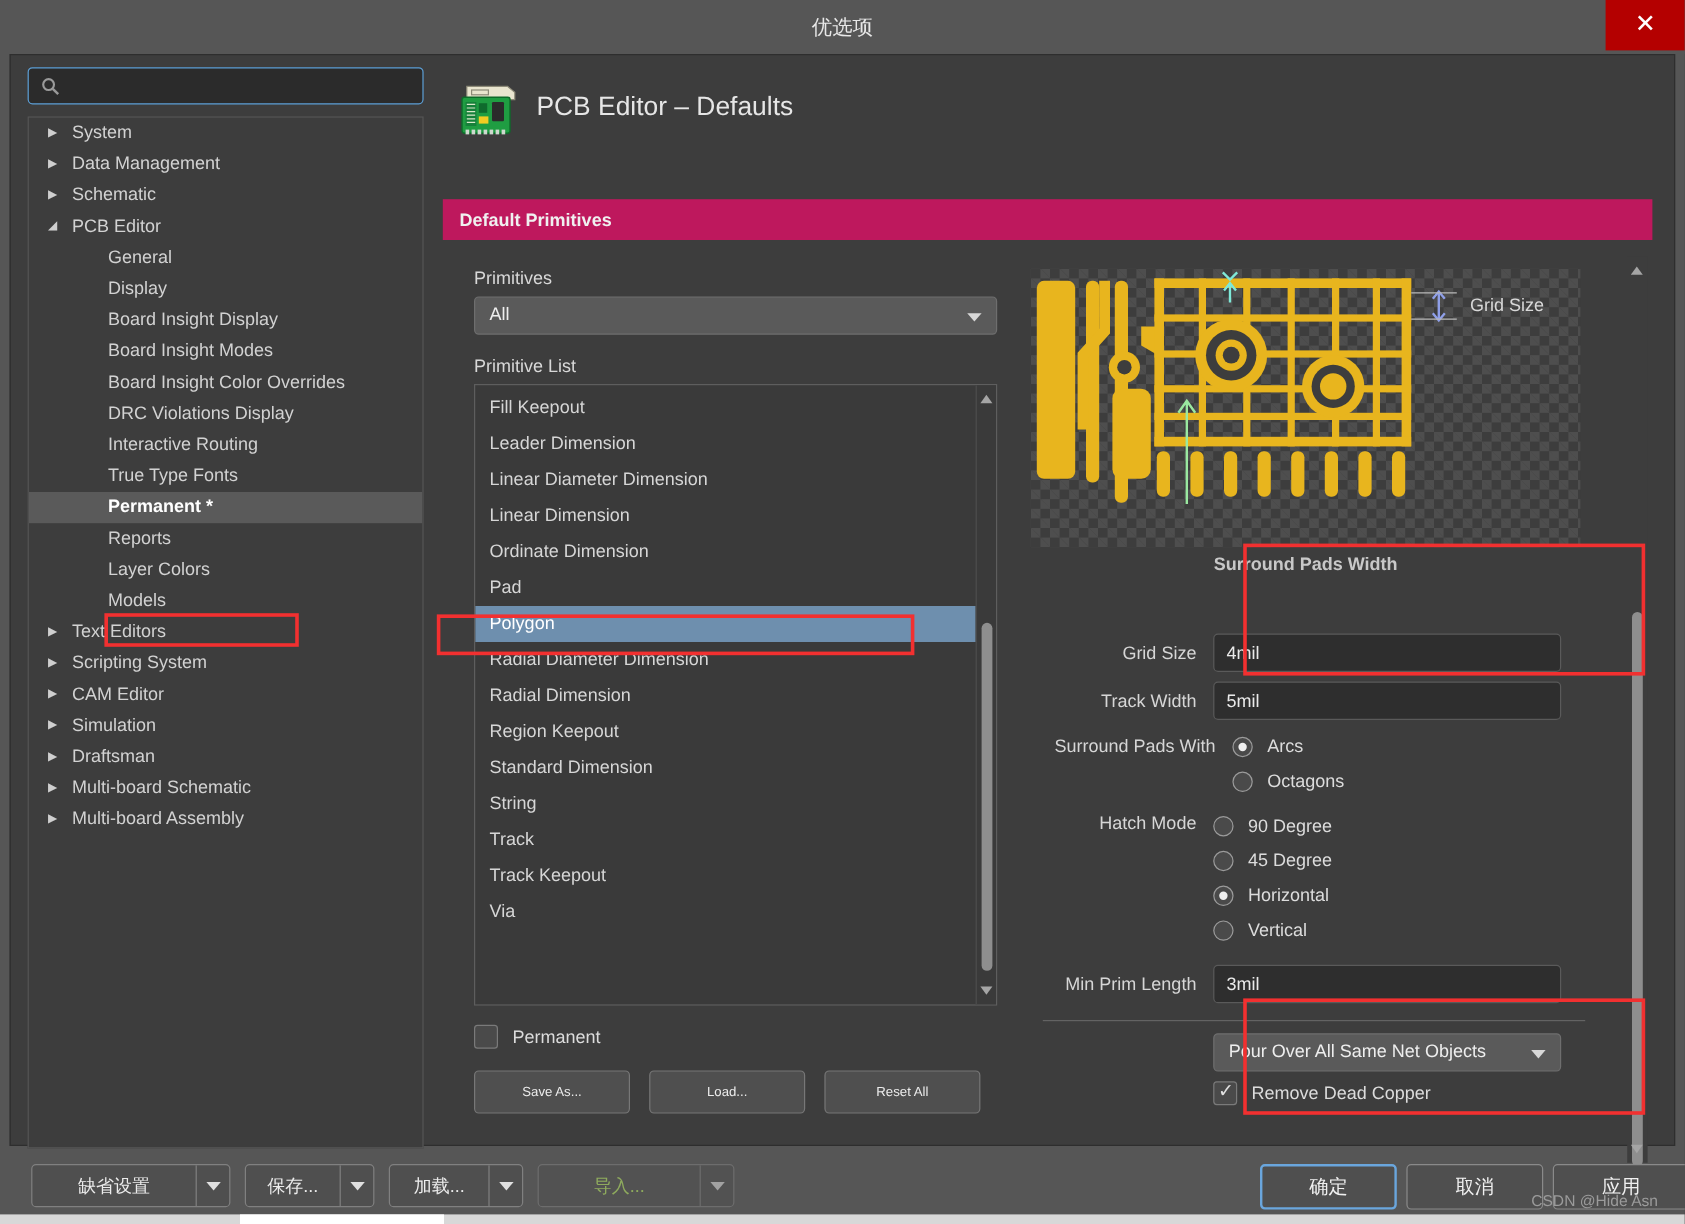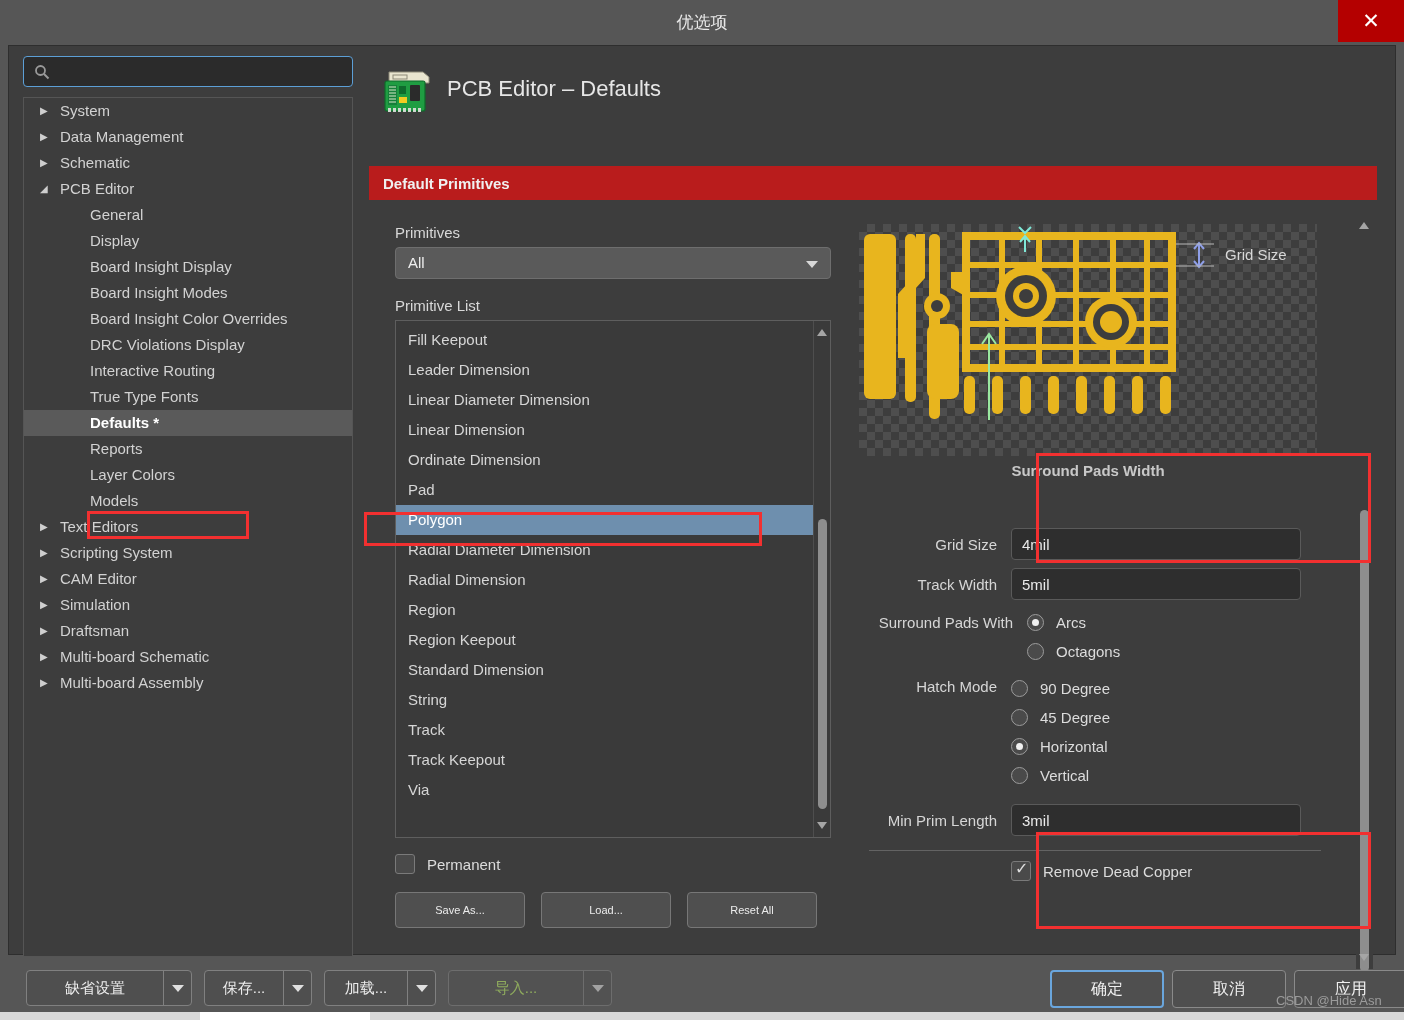--- a/index.html
+++ b/index.html
@@ -69,21 +69,21 @@
   
   .right-col { position: absolute; left: 352px; top: 10px; width: 1022px; height: 890px; }
   .page-head { position: relative; height: 72px; }
   .pcb-icon { position: absolute; left: 20px; top: 14px; width: 54px; height: 46px; }
   .page-title {
     position: absolute; left: 86px; top: 20px;
     color: #e6e6e6; font-size: 22px;
   }
   .section-bar {
     position: absolute; left: 8px; top: 110px; width: 1008px; height: 34px;
-    background: #b91c1c; display: flex; align-items: center;
+    background: #be185d; display: flex; align-items: center;
   }
   .section-bar span {
     padding-left: 14px; color: #f0f0f0; font-size: 15px; font-weight: bold;
   }
 
   
   .prim-col { position: absolute; left: 34px; top: 168px; width: 440px; }
   .fld-label { color: #d8d8d8; font-size: 15px; margin-bottom: 6px; }
   .combo {
     position: relative; width: 436px; height: 32px;
@@ -292,21 +292,21 @@
           <div class="tree-item lvl1">
             <span class="tlabel">DRC Violations Display</span>
           </div>
           <div class="tree-item lvl1">
             <span class="tlabel">Interactive Routing</span>
           </div>
           <div class="tree-item lvl1">
             <span class="tlabel">True Type Fonts</span>
           </div>
           <div class="tree-item lvl1 sel">
-            <span class="tlabel">Defaults *</span>
+            <span class="tlabel">Permanent *</span>
           </div>
           <div class="tree-item lvl1">
             <span class="tlabel">Reports</span>
           </div>
           <div class="tree-item lvl1">
             <span class="tlabel">Layer Colors</span>
           </div>
           <div class="tree-item lvl1">
             <span class="tlabel">Models</span>
           </div>
@@ -392,21 +392,20 @@
           <div id="prim-list" style="padding-top:4px;">
               <div class="list-row">Fill Keepout</div>
               <div class="list-row">Leader Dimension</div>
               <div class="list-row">Linear Diameter Dimension</div>
               <div class="list-row">Linear Dimension</div>
               <div class="list-row">Ordinate Dimension</div>
               <div class="list-row">Pad</div>
               <div class="list-row sel">Polygon</div>
               <div class="list-row">Radial Diameter Dimension</div>
               <div class="list-row">Radial Dimension</div>
-              <div class="list-row">Region</div>
               <div class="list-row">Region Keepout</div>
               <div class="list-row">Standard Dimension</div>
               <div class="list-row">String</div>
               <div class="list-row">Track</div>
               <div class="list-row">Track Keepout</div>
               <div class="list-row">Via</div>
             </div>
           <div class="list-scroll">
             <div class="sb-arrow-up"></div>
             <div class="sb-thumb" style="top:198px; height:290px;"></div>
@@ -533,20 +532,27 @@
 
         <div class="srow" style="margin-top:14px;">
           <span class="slab">Min Prim Length</span>
           <input class="txtfield" value="3mil" style="">
         </div>
 
         <div class="sep"></div>
 
         <div class="srow">
           <span class="slab"></span>
+          <span class="combo" style="width:290px;">
+            <span class="cval">Pour Over All Same Net Objects</span>
+            <span class="caret"></span>
+          </span>
+        </div>
+        <div class="srow">
+          <span class="slab"></span>
           <span class="chkbox on" id="rdc-chk"></span>
           <span style="margin-left:12px; color:#dcdcdc; font-size:15px;">Remove Dead Copper</span>
         </div>
       </div>
 
       <div class="pane-scroll" style="position:absolute; left:995px; top:158px; width:17px; height:755px;">
         <div class="sb-arrow-up"></div>
         <div class="sb-thumb" style="top:296px; height:462px;"></div>
         <div class="sb-arrow-dn"></div>
       </div>

